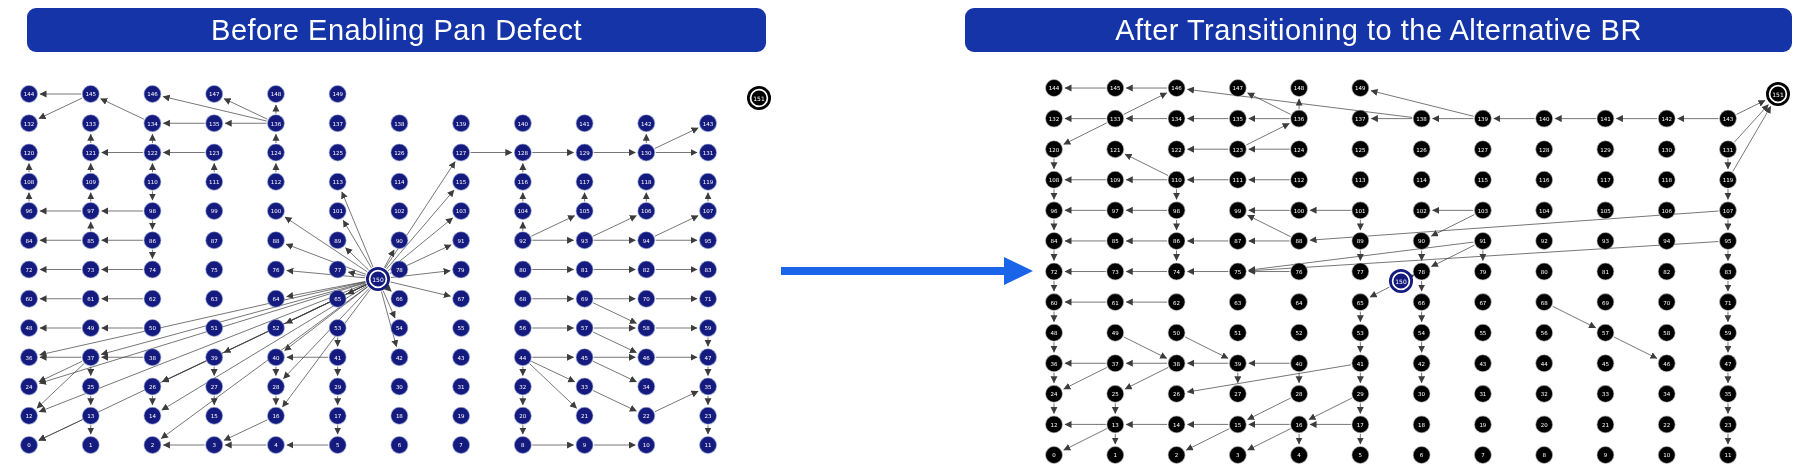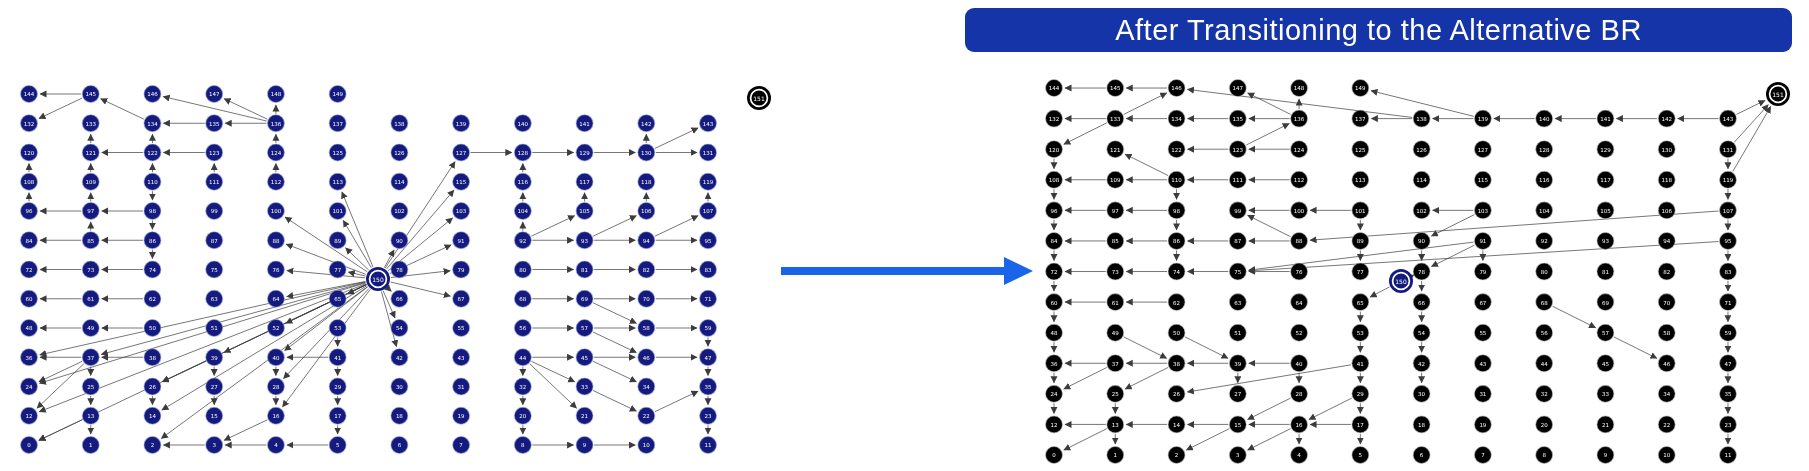--- a/index.html
+++ b/index.html
@@ -12,20 +12,23 @@
   #banner-after{left:965px;width:827px;}
   #graph{position:absolute;left:0;top:0;}
   .edge{fill:none;}
   .nlbl{font:5.5px "DejaVu Sans",sans-serif;fill:#ffffff;text-anchor:middle;dominant-baseline:central;}
   .nlbl.s{font-size:6px;}
 </style>
 </head>
 <body>
 
 <div class="canvas">
+  <div class="banner" id="banner-before" style="background: rgb(20, 52, 168);">
+    <span>Before Enabling Pan Defect</span>
+  </div>
   <div class="banner" id="banner-after" style="background: rgb(20, 52, 168);">
     <span>After Transitioning to the Alternative BR</span>
   </div>
   <svg id="graph" width="1809" height="471" viewBox="0 0 1809 471">
       <defs>
         <marker id="ah" markerUnits="userSpaceOnUse" markerWidth="8" markerHeight="8" refX="6.5" refY="3.5" orient="auto">
           <path d="M0,0 L7,3.5 L0,7 Z" fill="#3c3c3c"></path>
         </marker>
       </defs>
       <g>

